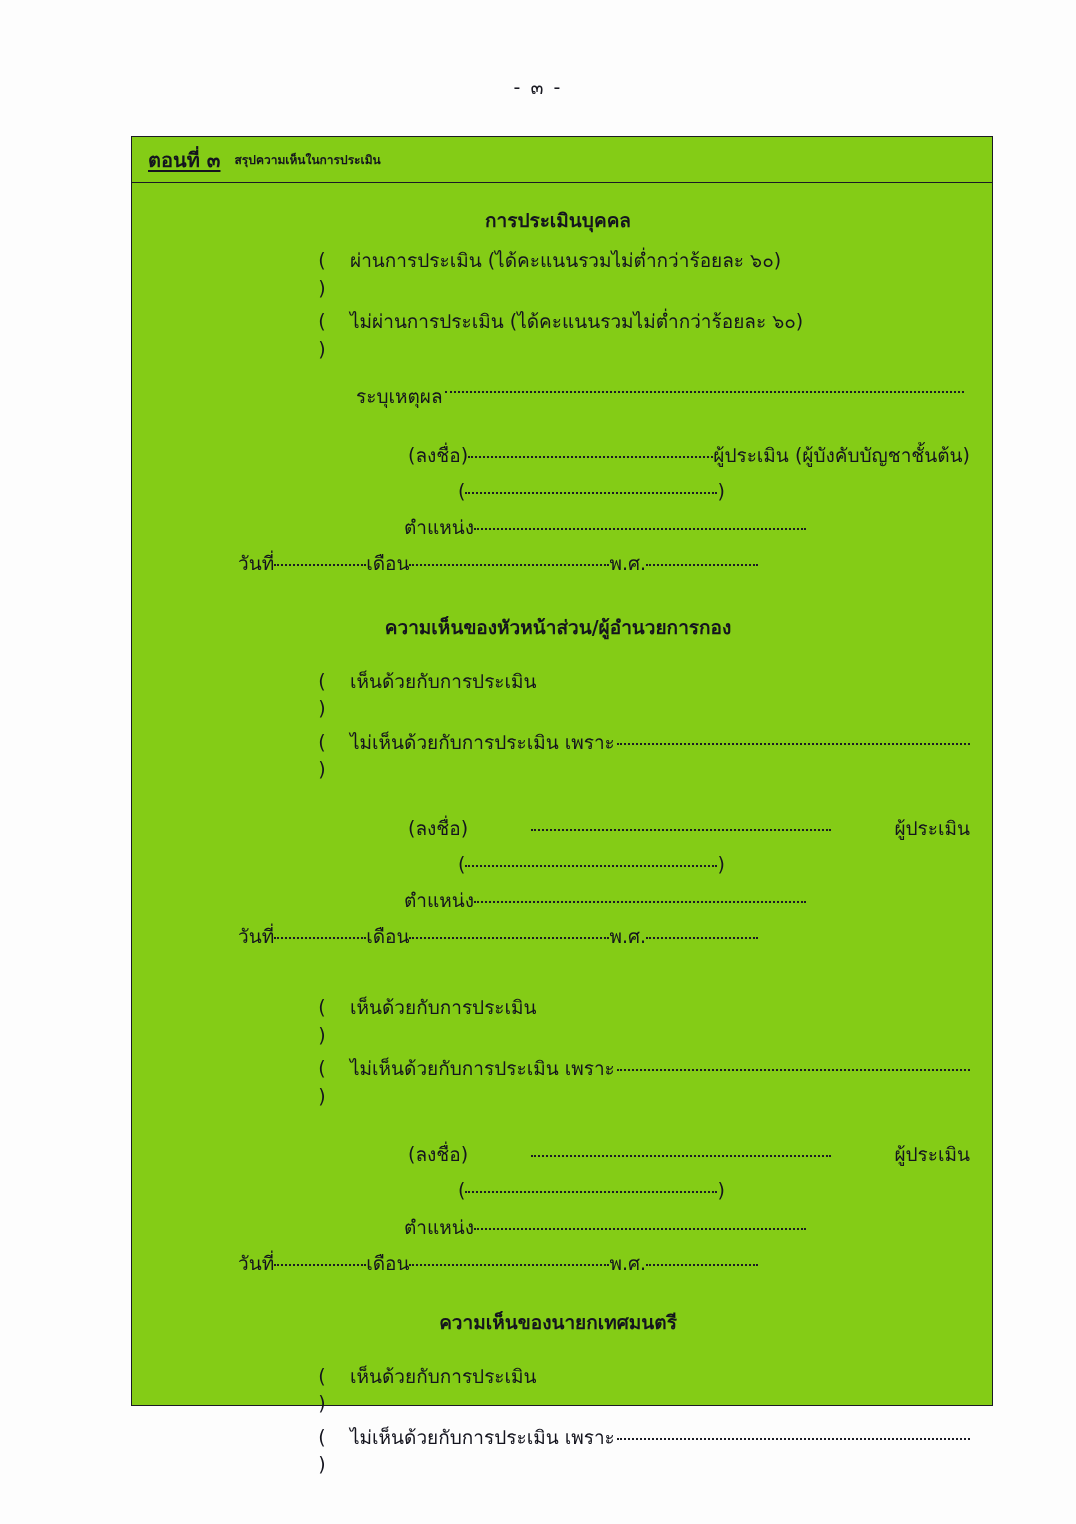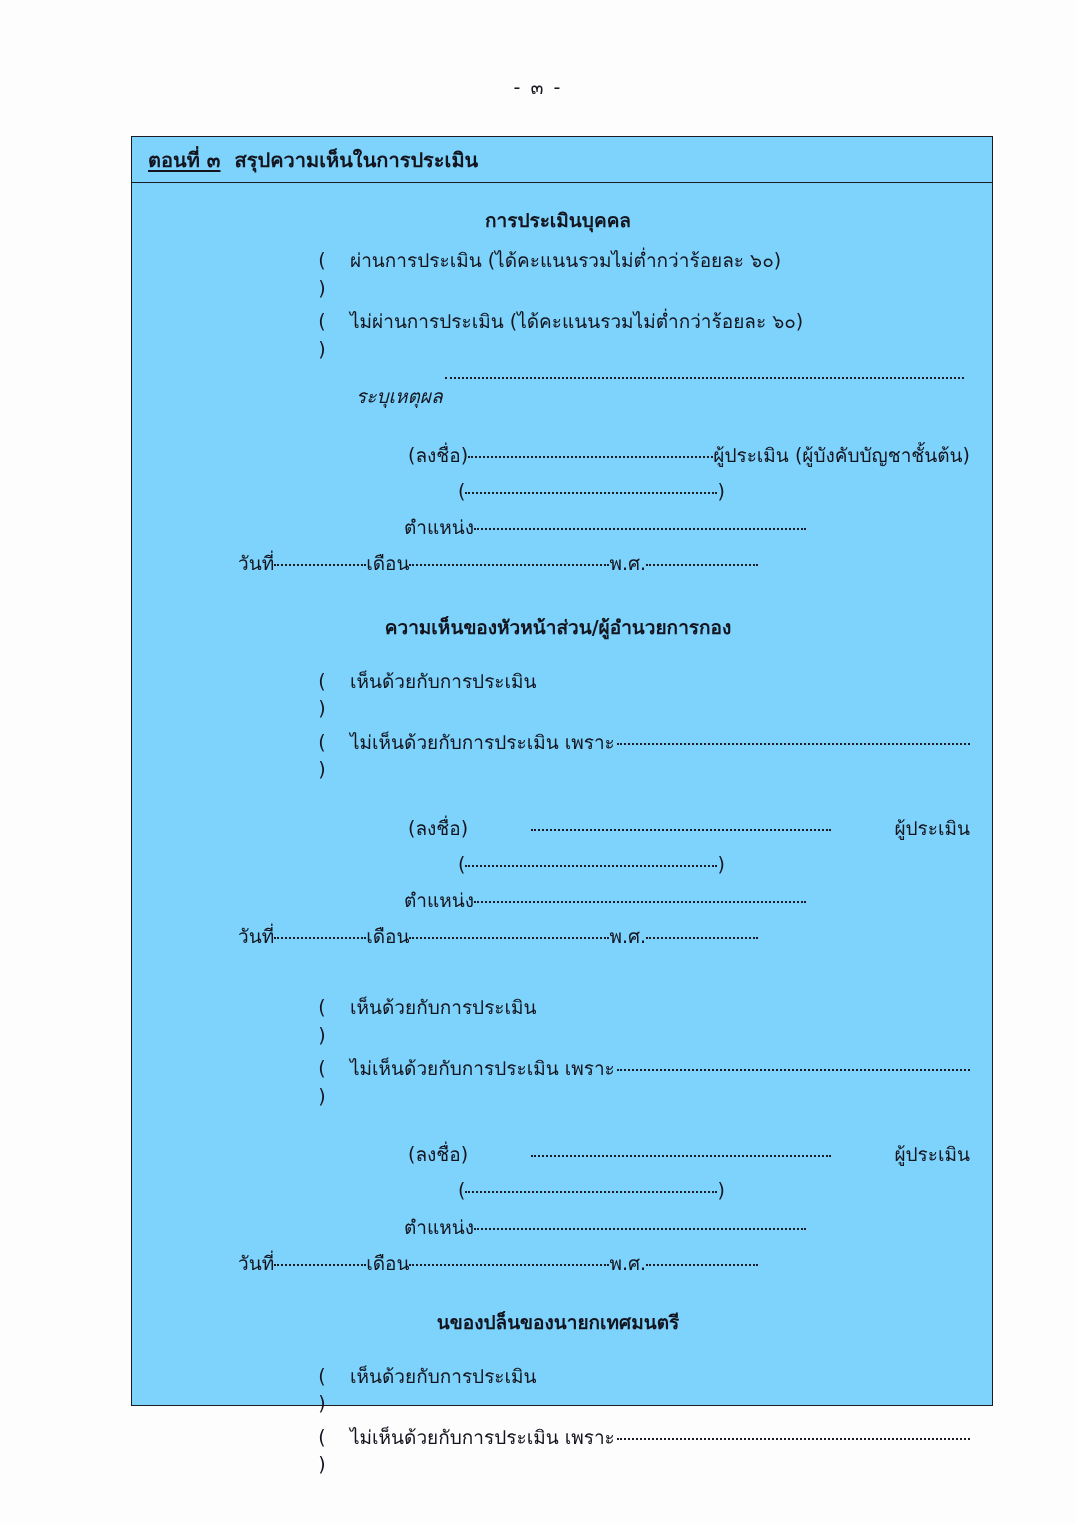--- a/index.html
+++ b/index.html
@@ -34,40 +34,40 @@
   }
 
   .form-box {
     position: absolute;
     left: 131px;
     top: 136px;
     width: 862px;
     height: 1270px;
     border: 1.6px solid #1b1b24;
     box-sizing: border-box;
-    background: #7dd3fc;
+    background: #84cc16;
   }
 
   .box-header {
     height: 46px;
     border-bottom: 1.6px solid #1b1b24;
     display: flex;
     align-items: center;
     padding-left: 16px;
     box-sizing: border-box;
   }
 
   .box-header .hdr-label {
     font-size: 20px;
     font-weight: 700;
     text-decoration: underline;
     text-underline-offset: 3px;
   }
   .box-header .hdr-title {
-    font-size: 20px;
+    font-size: 12px;
     font-weight: 700;
     margin-left: 14px;
   }
 
   .box-body {
     padding: 22px 22px 0 14px;
     box-sizing: border-box;
   }
 
   .section {
@@ -103,25 +103,24 @@
   .dotfill {
     flex: 1 1 auto;
     border-bottom: 2px dotted #1b1b24;
     transform: translateY(-4px);
     margin-left: 2px;
     min-width: 30px;
   }
 
   .reason-row {
     display: flex;
-    align-items: flex-start;
+    align-items: center;
     font-size: 19px;
     margin: 18px 0 0 210px;
     padding-right: 6px;
-    font-style: italic;
   }
 
   .sign-block {
     margin-top: 26px;
     font-size: 19px;
     line-height: 1.9;
   }
   .sign-line {
     display: flex;
     align-items: baseline;
@@ -285,21 +284,21 @@
             <span class="dots d-day"></span>
             <span>เดือน</span>
             <span class="dots d-month"></span>
             <span>พ.ศ.</span>
             <span class="dots d-year"></span>
           </div>
         </div>
       </div>
 
       <div class="section sec4">
-        <div class="section-title">นของปล็นของนายกเทศมนตรี</div>
+        <div class="section-title">ความเห็นของนายกเทศมนตรี</div>
         <div class="gap-sm"></div>
 
         <div class="opt-row">
           <span class="opt-box opt-indent-1">(    )</span>
           <span class="opt-text">เห็นด้วยกับการประเมิน</span>
         </div>
 
         <div class="opt-row">
           <span class="opt-box opt-indent-2">(    )</span>
           <span class="opt-text">ไม่เห็นด้วยกับการประเมิน เพราะ</span>

